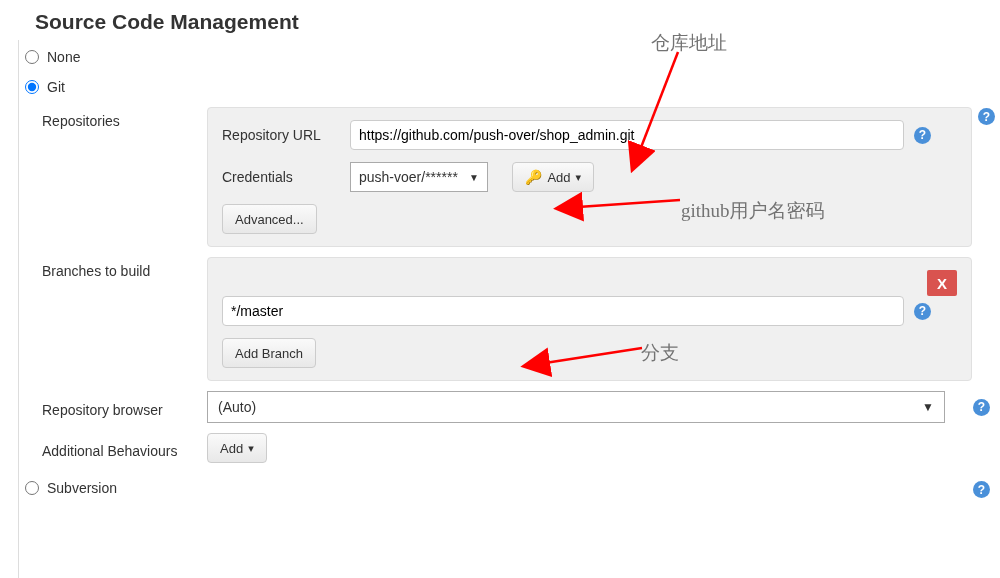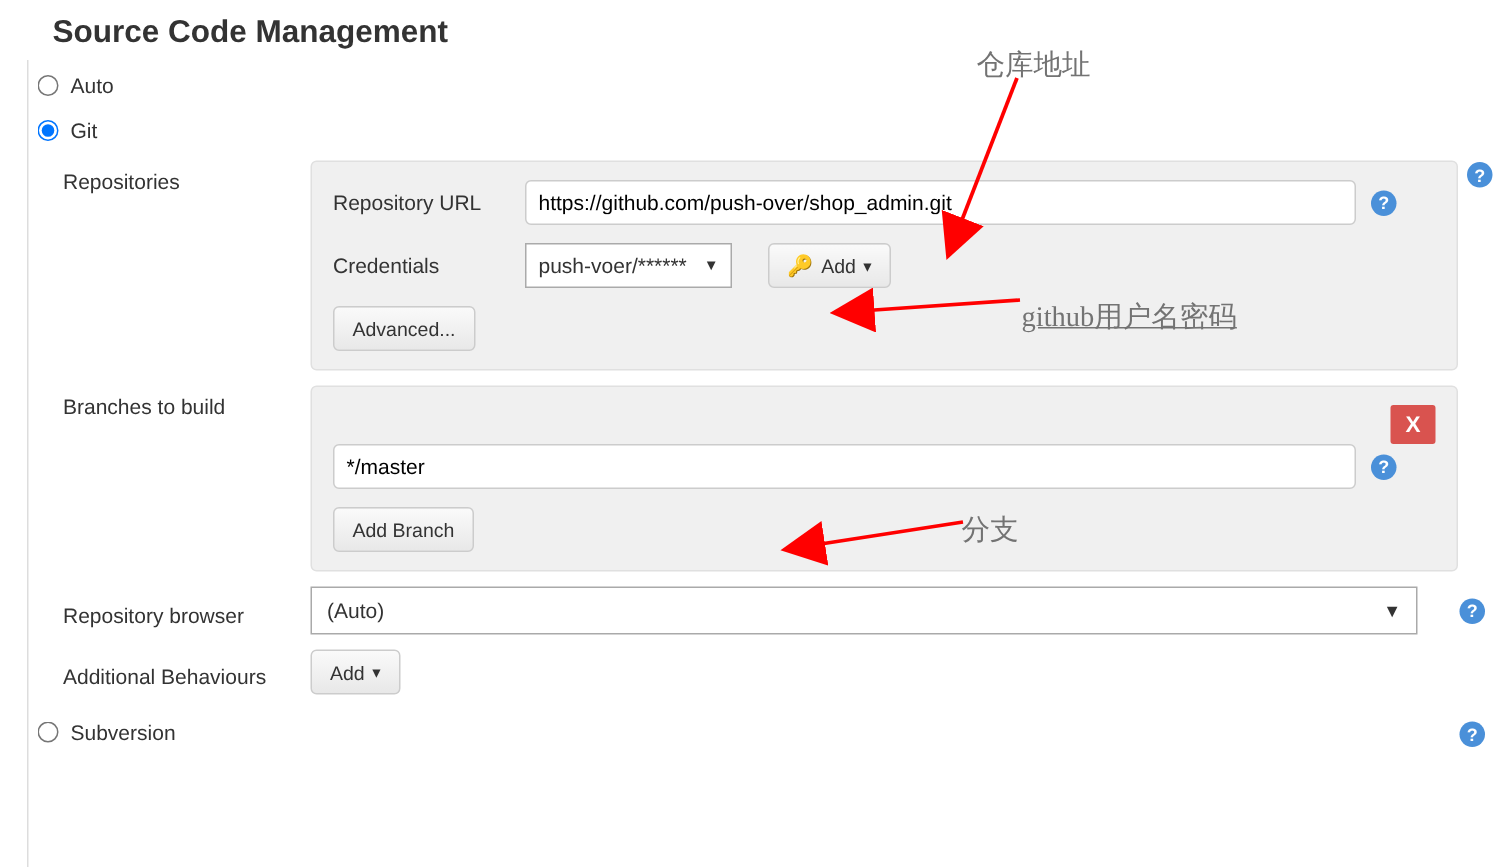--- a/index.html
+++ b/index.html
@@ -197,21 +197,21 @@
   </style>
 </head>
 <body>
 
 <div class="page-title">Source Code Management</div>
 <div class="vline"></div>
 
 <div class="scm-options">
   <label class="radio-row">
     <input type="radio" name="scm" style="">
-    <span>Auto</span>
+    <span>None</span>
   </label>
   <label class="radio-row">
     <input type="radio" name="scm" checked="" style="">
     <span>Git</span>
   </label>
 </div>
 
 <div class="git-body">
 
   <div class="row">
@@ -277,21 +277,21 @@
 
 <div class="scm-options" style="position:relative;">
   <label class="radio-row">
     <input type="radio" name="scm" style="">
     <span>Subversion</span>
   </label>
   <span class="help-icon" style="position:absolute;right:10px;top:8px;">?</span>
 </div>
 
 <div class="annotation" style="left:651px; top:30px;">仓库地址</div>
-<div class="annotation" style="left:681px; top:198px;text-decoration:underline;">github用户名密码</div>
+<div class="annotation" style="left:681px; top:198px;">github用户名密码</div>
 <div class="annotation" style="left:641px; top:340px;">分支</div>
 
 <svg class="arrow-svg" style="left:0; top:0; width:1000px; height:578px;">
   <defs>
     <marker id="ah" markerWidth="12" markerHeight="12" refX="2" refY="6" orient="auto">
       <polygon points="0,0 12,6 0,12" fill="#ff0000"></polygon>
     </marker>
   </defs>
 
   <line x1="678" y1="52" x2="640" y2="150" stroke="#ff0000" stroke-width="2.5" marker-end="url(#ah)"></line>

